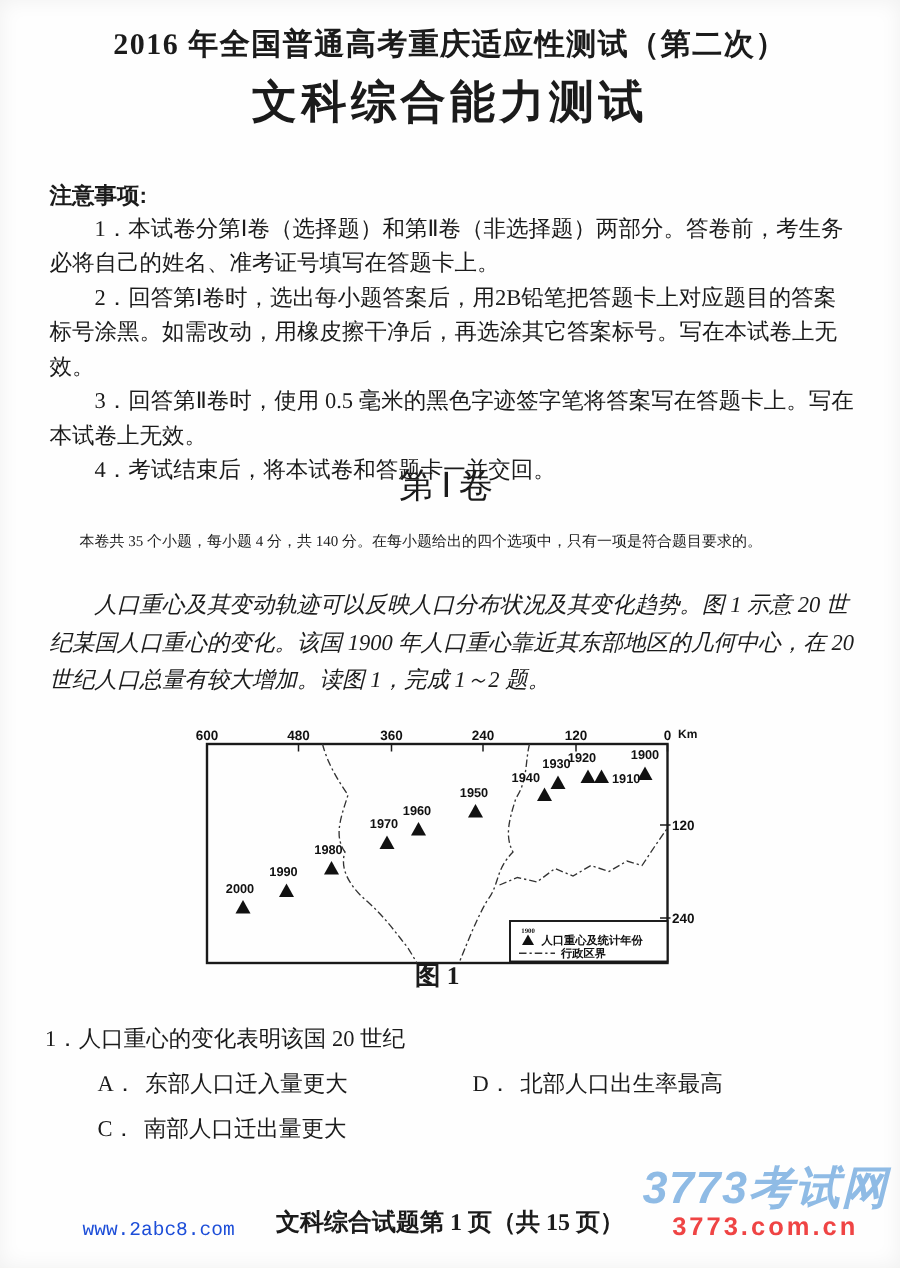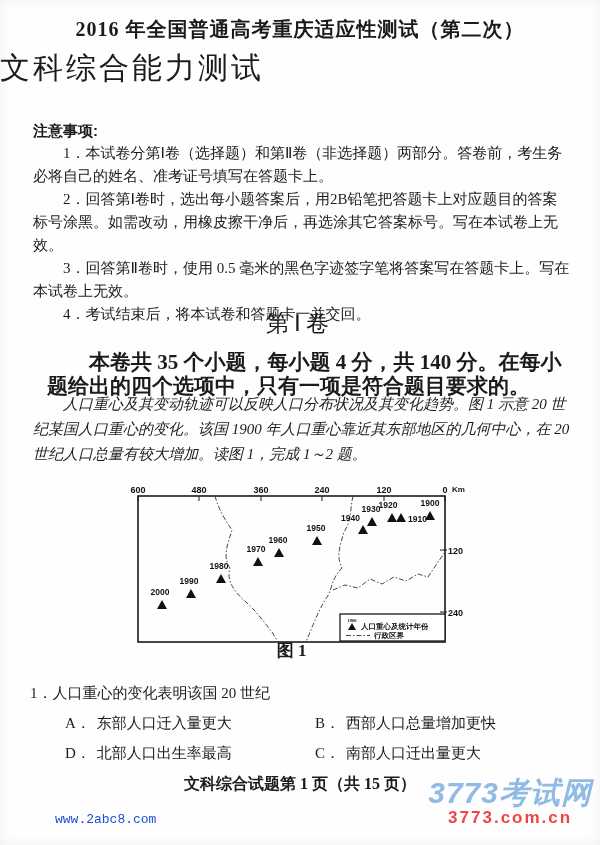--- a/index.html
+++ b/index.html
@@ -2,32 +2,32 @@
 <html><head>
 <meta charset="utf-8">
 <style>
   html,body{margin:0;padding:0;}
   body{width:600px;height:845px;background:#fdfdfc;color:#1b1b1b;
        font-family:"Liberation Serif", serif;position:relative;overflow:hidden;}
   .page{position:absolute;inset:0;background:#fefefe;box-shadow:inset 0 0 14px rgba(0,0,0,.06);}
 
   .doc-title{position:absolute;top:16px;left:0;width:100%;text-align:center;
              font-size:20px;font-weight:600;letter-spacing:1px;}
-  .doc-subtitle{position:absolute;top:48px;left:0;width:100%;text-align:left;
-             font-family:"Liberation Sans", sans-serif;font-size:30px;font-weight:400;letter-spacing:3px;}
+  .doc-subtitle{position:absolute;top:48px;left:0;width:100%;text-align:center;
+             font-family:"Liberation Sans", sans-serif;font-size:30px;font-weight:700;letter-spacing:3px;}
 
   .notice{position:absolute;top:119px;left:33px;right:30px;font-size:15px;line-height:23px;}
   .notice-heading{font-family:"Liberation Sans", sans-serif;font-weight:700;margin:0;}
   .notice p.item{margin:0;text-indent:2em;}
 
   .section-heading{position:absolute;top:308px;left:0;width:100%;text-align:center;
              font-size:23px;font-weight:400;letter-spacing:5px;}
 
-  .intro{position:absolute;top:350px;left:47px;right:30px;font-size:21px;line-height:24px;
-         font-weight:700;text-indent:2em;margin:0;}
+  .intro{position:absolute;top:350px;left:33px;right:30px;font-size:10px;line-height:24px;
+         font-weight:400;text-indent:2em;margin:0;}
   .passage{position:absolute;top:392px;left:33px;right:30px;font-size:15px;line-height:25px;
          font-style:italic;text-indent:2em;margin:0;}
 
   .figure-wrap{position:absolute;top:483px;left:130px;width:345px;}
   .figure-wrap svg{display:block;}
   .fig-caption{position:absolute;top:156px;left:8px;width:307px;text-align:center;
          font-size:17px;font-weight:600;}
 
   
   .map-frame{fill:none;stroke:#1a1a1a;stroke-width:1.6;}
@@ -42,21 +42,21 @@
   .lgtiny{font-size:4.5px;font-weight:700;fill:#111;}
 
   .question{position:absolute;top:681px;left:30px;right:28px;font-size:15px;}
   .q-stem{margin:0;line-height:24px;}
   .options{display:grid;grid-template-columns:250px 1fr;padding-left:35px;margin-top:7px;
            row-gap:7px;line-height:23px;}
   .opt-label{margin-right:6px;}
 
   .footer-left{position:absolute;left:55px;top:812px;font-family:"Liberation Mono", monospace;
            font-size:13px;color:#1d4ed8;}
-  .footer-center{position:absolute;left:0;top:774px;width:600px;text-align:center;
+  .footer-center{position:absolute;left:0;top:805px;width:600px;text-align:center;
            font-size:16px;font-weight:700;}
   .watermark{position:absolute;right:8px;top:778px;text-align:center;}
   .wm-title{font-family:"Liberation Sans", sans-serif;font-size:30px;font-weight:700;
            font-style:italic;letter-spacing:1px;line-height:30px;}
   .wm-url{font-family:"Liberation Sans", sans-serif;font-size:17px;font-weight:700;
            letter-spacing:2px;line-height:19px;}
 </style>
 </head>
 <body>
 
@@ -130,21 +130,20 @@
         <line x1="216" y1="152.5" x2="240" y2="152.5" class="boundary"></line>
         <text x="244" y="155" class="lgtxt">行政区界</text>
       </svg>
     <div class="fig-caption">图 1</div>
   </div>
 
   <div class="question">
     <p class="q-stem">1．人口重心的变化表明该国 20 世纪</p>
     <div class="options">
       <div><span class="opt-label">A．</span><span>东部人口迁入量更大</span></div>
-      <div><span class="opt-label">B．</span><span>西部人口总量增加更快</span></div>
       <div><span class="opt-label">D．</span><span>北部人口出生率最高</span></div>
       <div><span class="opt-label">C．</span><span>南部人口迁出量更大</span></div>
     </div>
   </div>
 
   <div class="footer-left">www.2abc8.com</div>
   <div class="footer-center">文科综合试题第 1 页（共 15 页）</div>
   <div class="watermark">
     <div class="wm-title" style="color: rgb(143, 187, 229);">3773考试网</div>
     <div class="wm-url" style="color: #ef4444;">3773.com.cn</div>

